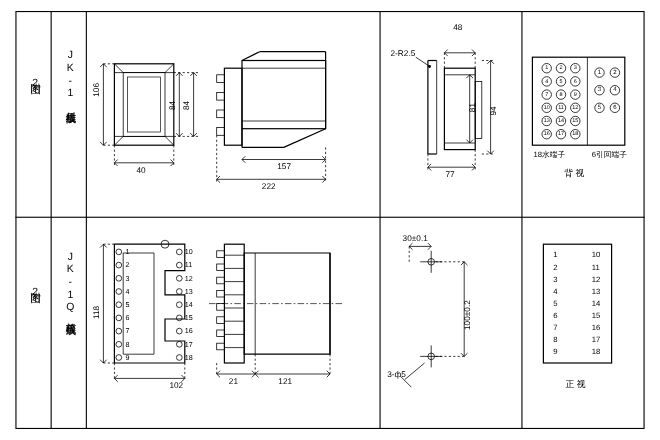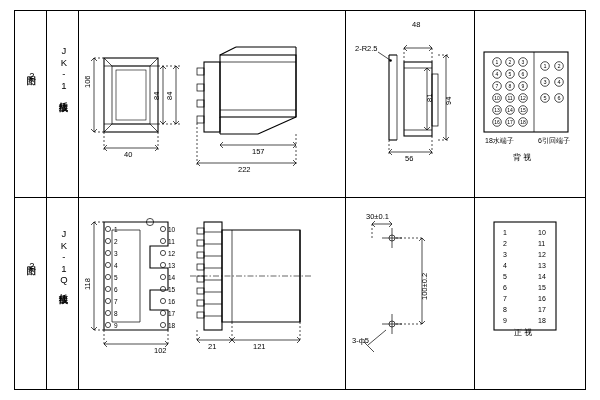--- a/index.html
+++ b/index.html
@@ -265,21 +265,21 @@
   <div class="dim-text" style="left:152px; top:100px; transform:rotate(-90deg); transform-origin:left top;">84</div>
   <div class="dim-text" style="left:165px; top:100px; transform:rotate(-90deg); transform-origin:left top;">84</div>
   <div class="dim-text" style="left:124px; top:150px;">40</div>
   <div class="dim-text" style="left:252px; top:147px;">157</div>
   <div class="dim-text" style="left:238px; top:165px;">222</div>
 
   <div class="dim-text" style="left:355px; top:44px;">2-R2.5</div>
   <div class="dim-text" style="left:412px; top:20px;">48</div>
   <div class="dim-text" style="left:425px; top:102px; transform:rotate(-90deg); transform-origin:left top;">81</div>
   <div class="dim-text" style="left:444px; top:105px; transform:rotate(-90deg); transform-origin:left top;">94</div>
-  <div class="dim-text" style="left:405px; top:154px;">56</div>
+  <div class="dim-text" style="left:405px; top:154px;">77</div>
 
   <div class="cap" style="left:485px; top:136px;">18水端子</div>
   <div class="cap" style="left:538px; top:136px;">6引回端子</div>
   <div class="cap" style="left:513px; top:152px; font-size:8px;">背 视</div>
 
   <svg width="600" height="400">
     <g>
 
       <path class="med" d="M104,222 L168,222 L168,246 L150,246 L150,268 L168,268 L168,290 L150,290 L150,310 L168,310 L168,330 L104,330 Z"></path>
 
@@ -445,21 +445,21 @@
       <div>10</div>
       <div>11</div>
       <div>12</div>
       <div>13</div>
       <div>14</div>
       <div>15</div>
       <div>16</div>
       <div>17</div>
       <div>18</div>
     </div>
-  <div class="cap" style="left:514px; top:327px; font-size:8px;">正 视</div>
+  <div class="cap" style="left:514px; top:344px; font-size:8px;">正 视</div>
 
   <div id="row1-term-left-nums" style="position:absolute; left:0; top:0;">
       <div style="position: absolute; font-size: 5px; text-align: center; width: 10px; left: 492px; top: 59px;">1</div>
       <div style="position: absolute; font-size: 5px; text-align: center; width: 10px; left: 505px; top: 59px;">2</div>
       <div style="position: absolute; font-size: 5px; text-align: center; width: 10px; left: 518px; top: 59px;">3</div>
       <div style="position: absolute; font-size: 5px; text-align: center; width: 10px; left: 492px; top: 71px;">4</div>
       <div style="position: absolute; font-size: 5px; text-align: center; width: 10px; left: 505px; top: 71px;">5</div>
       <div style="position: absolute; font-size: 5px; text-align: center; width: 10px; left: 518px; top: 71px;">6</div>
       <div style="position: absolute; font-size: 5px; text-align: center; width: 10px; left: 492px; top: 83px;">7</div>
       <div style="position: absolute; font-size: 5px; text-align: center; width: 10px; left: 505px; top: 83px;">8</div>

